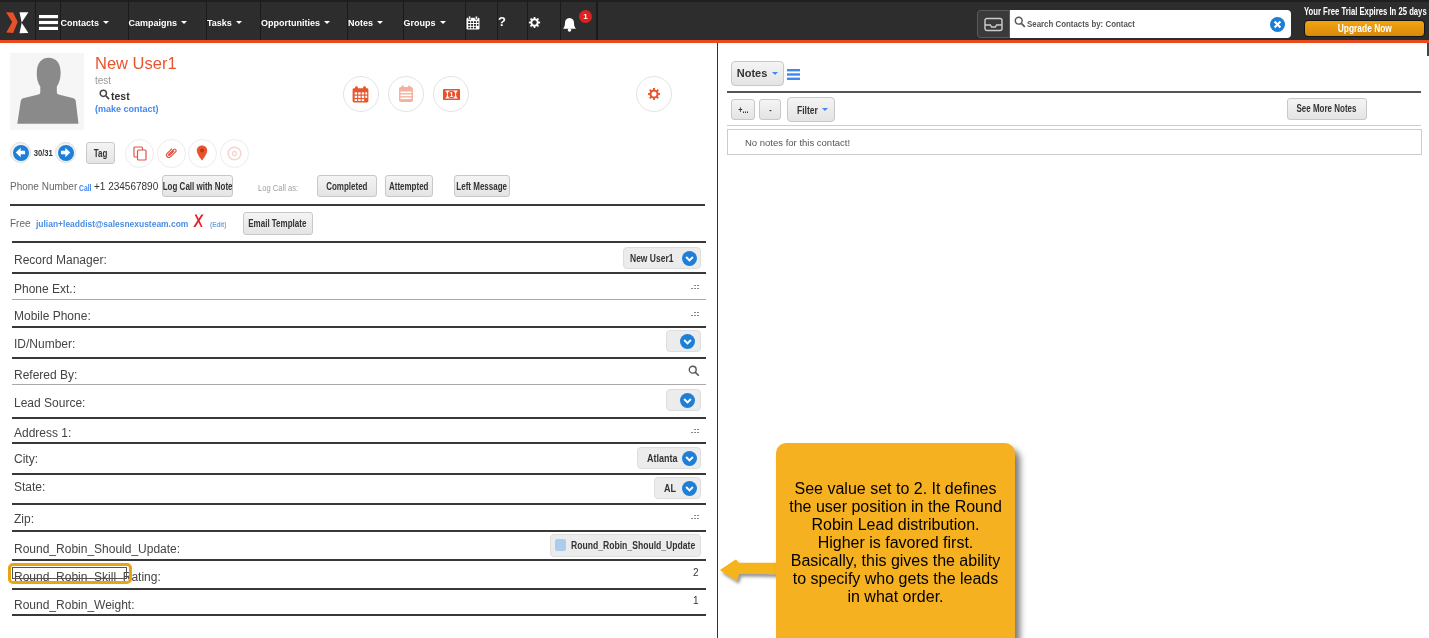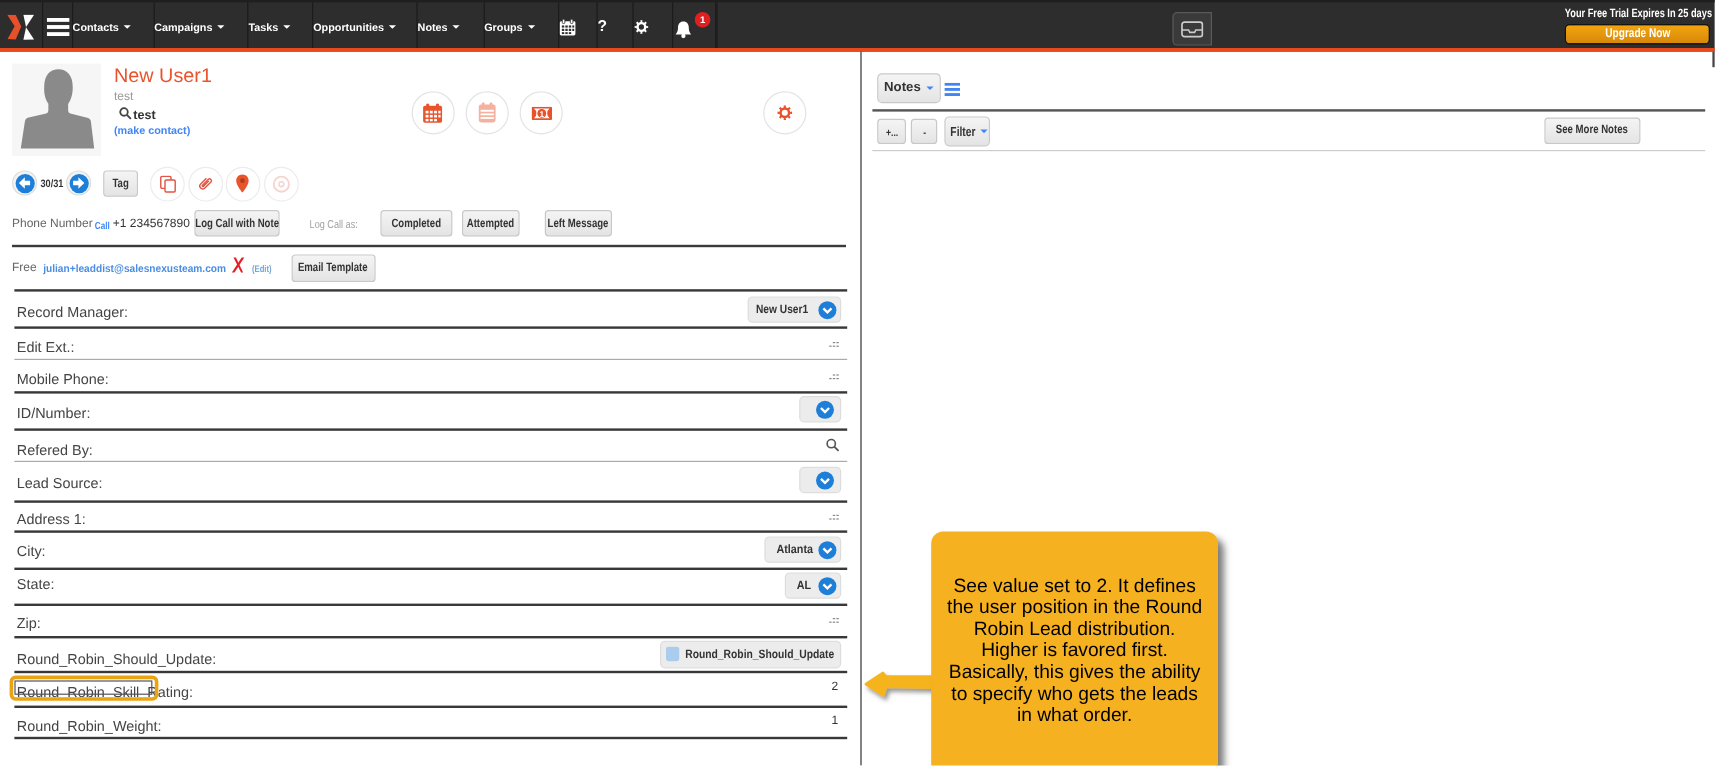--- a/index.html
+++ b/index.html
@@ -79,21 +79,21 @@
 .bluechev { position:absolute; width:15px; height:15px; border-radius:50%; background:#1d7fd8;
   display:flex; align-items:center; justify-content:center; }
 .val { position:absolute; font-size:10px; color:#333; }
 
 
 #notesbtn { left:731px; top:60.5px; width:53px; height:25px; font-size:11px; border-radius:4px; }
 #bluehamb { position:absolute; left:787px; top:68.5px; }
 #rline1 { position:absolute; left:727px; top:90.5px; width:694px; border-top:2px solid #555; }
 #plusbtn { left:731px; top:99px; width:24px; height:21px; font-size:9px; }
 #minusbtn { left:759px; top:99px; width:22px; height:21px; font-size:9px; }
-#filterbtn { left:787px; top:97px; width:38px; height:25px; font-size:11px; border-radius:4px; }
+#filterbtn { left:787px; top:97px; width:48px; height:25px; font-size:11px; border-radius:4px; }
 #seemore { left:1286.5px; top:97.5px; width:80px; height:22.5px; }
 #refresh { left:1417px; top:97.5px; width:48.5px; height:24px;margin-left:38px; }
 #rline2 { position:absolute; left:727px; top:125px; width:694px; border-top:1px solid #ccc; }
 #nonotes { position:absolute; left:727px; top:129px; width:695px; height:26px; border:1px solid #ccc;
   font-size:9.5px; color:#555; display:flex; align-items:center; padding-left:17px; }
 
 
 #callout { position:absolute; left:776px; top:443px; width:239px; height:210px; background:#f5b120;
   border-radius:10px; box-shadow:5px 6px 6px rgba(90,90,90,0.8); color:#000;
   font-size:16px; text-align:center; padding-top:36.5px; line-height:18px; }
@@ -160,20 +160,33 @@
   <div class="navitem" style="left:597px;width:0"></div>
   <div style="position:absolute;left:579px;top:8px;width:13px;height:13px;border-radius:50%;background:#e02020;color:#fff;font-size:8px;font-weight:bold;text-align:center;line-height:13px;">1</div>
 
   <div id="searchwrap">
     <div id="searchdark">
       <svg width="19" height="15" viewBox="0 0 19 15">
         <rect x="1" y="1.5" width="17" height="12" rx="2" fill="none" stroke="#ccc" stroke-width="1.4"></rect>
         <path d="M1 8 L6.5 8 L7.5 10 L11.5 10 L12.5 8 L18 8" fill="none" stroke="#ccc" stroke-width="1.3"></path>
       </svg>
     </div>
+    <div id="searchinput">
+      <svg style="position:absolute;left:4px;top:6px" width="12" height="12" viewBox="0 0 14 14">
+        <circle cx="5.5" cy="5.5" r="4" fill="none" stroke="#555" stroke-width="1.7"></circle>
+        <line x1="8.6" y1="8.6" x2="12.6" y2="12.6" stroke="#555" stroke-width="1.9"></line>
+      </svg>
+      <span class="ph">Search Contacts by: Contact</span>
+      <div id="bluex">
+        <svg width="15" height="15" viewBox="0 0 15 15">
+          <line x1="4.6" y1="4.6" x2="10.4" y2="10.4" stroke="#fff" stroke-width="2.1"></line>
+          <line x1="10.4" y1="4.6" x2="4.6" y2="10.4" stroke="#fff" stroke-width="2.1"></line>
+        </svg>
+      </div>
+    </div>
   </div>
   <div id="trial">
         <span>Your Free Trial Expires In 25 days</span>
       </div>
   <div id="upgrade"><span class="cx">Upgrade Now</span></div>
 </div>
 
 <div id="divider"></div>
 <div style="position:absolute;left:1427px;top:43px;width:2px;height:13px;background:#444"></div>
 
@@ -314,21 +327,21 @@
 <div class="hline dk" style="top:240.5px"></div>
 <span class="lbl" style="top:253px">Record Manager:</span>
 <div class="chevbtn" style="left:623px;top:247px;width:78px;height:22px"></div>
 <span style="position:absolute;left:630px;top:253px;font-size:10px;font-weight:bold;color:#333"><span style="display:inline-block;transform:scaleX(0.85);transform-origin:left center;white-space:nowrap">New User1</span></span>
 <div class="bluechev" style="left:682px;top:250.5px">
       <svg width="9" height="9" viewBox="0 0 12 12">
         <path d="M1.5 4 L6 8.5 L10.5 4" fill="none" stroke="#fff" stroke-width="2.6"></path>
       </svg>
     </div>
 <div class="hline dk" style="top:271.5px"></div>
-<span class="lbl" style="top:282px">Edit Ext.:</span>
+<span class="lbl" style="top:282px">Phone Ext.:</span>
 <div class="grip" style="left:694px;top:284.5px"></div>
 <div class="hline lt" style="top:298.5px"></div>
 <span class="lbl" style="top:309px">Mobile Phone:</span>
 <div class="grip" style="left:694px;top:311.5px"></div>
 <div class="hline dk" style="top:326px"></div>
 <span class="lbl" style="top:336.5px">ID/Number:</span>
 <div class="chevbtn" style="left:666px;top:330px;width:35px;height:22px"></div>
 <div class="bluechev" style="left:680px;top:333.5px">
       <svg width="9" height="9" viewBox="0 0 12 12">
         <path d="M1.5 4 L6 8.5 L10.5 4" fill="none" stroke="#fff" stroke-width="2.6"></path>
@@ -405,20 +418,21 @@
       <span style="display:inline-block;transform:scaleX(0.78)">Filter</span>
       <span class="caret" style="border-top-color:#4285f4;margin-left:2px"></span>
     </div>
 <div class="btn" id="seemore">
       <span class="cx">See More Notes</span>
     </div>
 <div class="btn" id="refresh">
       <span class="cx">Refresh</span>
     </div>
 <div id="rline2"></div>
+<div id="nonotes">No notes for this contact!</div>
 
 <svg style="position:absolute;left:716px;top:551px" width="64" height="42" viewBox="0 0 64 42">
   <defs>
         <filter id="ash" x="-30%" y="-30%" width="170%" height="170%">
     <feDropShadow dx="2.2" dy="3" stdDeviation="1.6" flood-color="#444" flood-opacity="0.55"></feDropShadow>
   </filter>
       </defs>
   <path d="M5.5 19.1 L19.8 9.7 L22.5 12.8 L61 12.7 L61 22.2 L22.5 21.4 L20.2 28.5 Z" fill="#f6b41c" stroke="#f6b41c" stroke-width="2" stroke-linejoin="round" filter="url(#ash)"></path>
 </svg>
 <div id="callout">See value set to 2. It defines<br>the user position in the Round<br>Robin Lead distribution.<br>Higher is favored first.<br>Basically, this gives the ability<br>to specify who gets the leads<br>in what order.</div>

